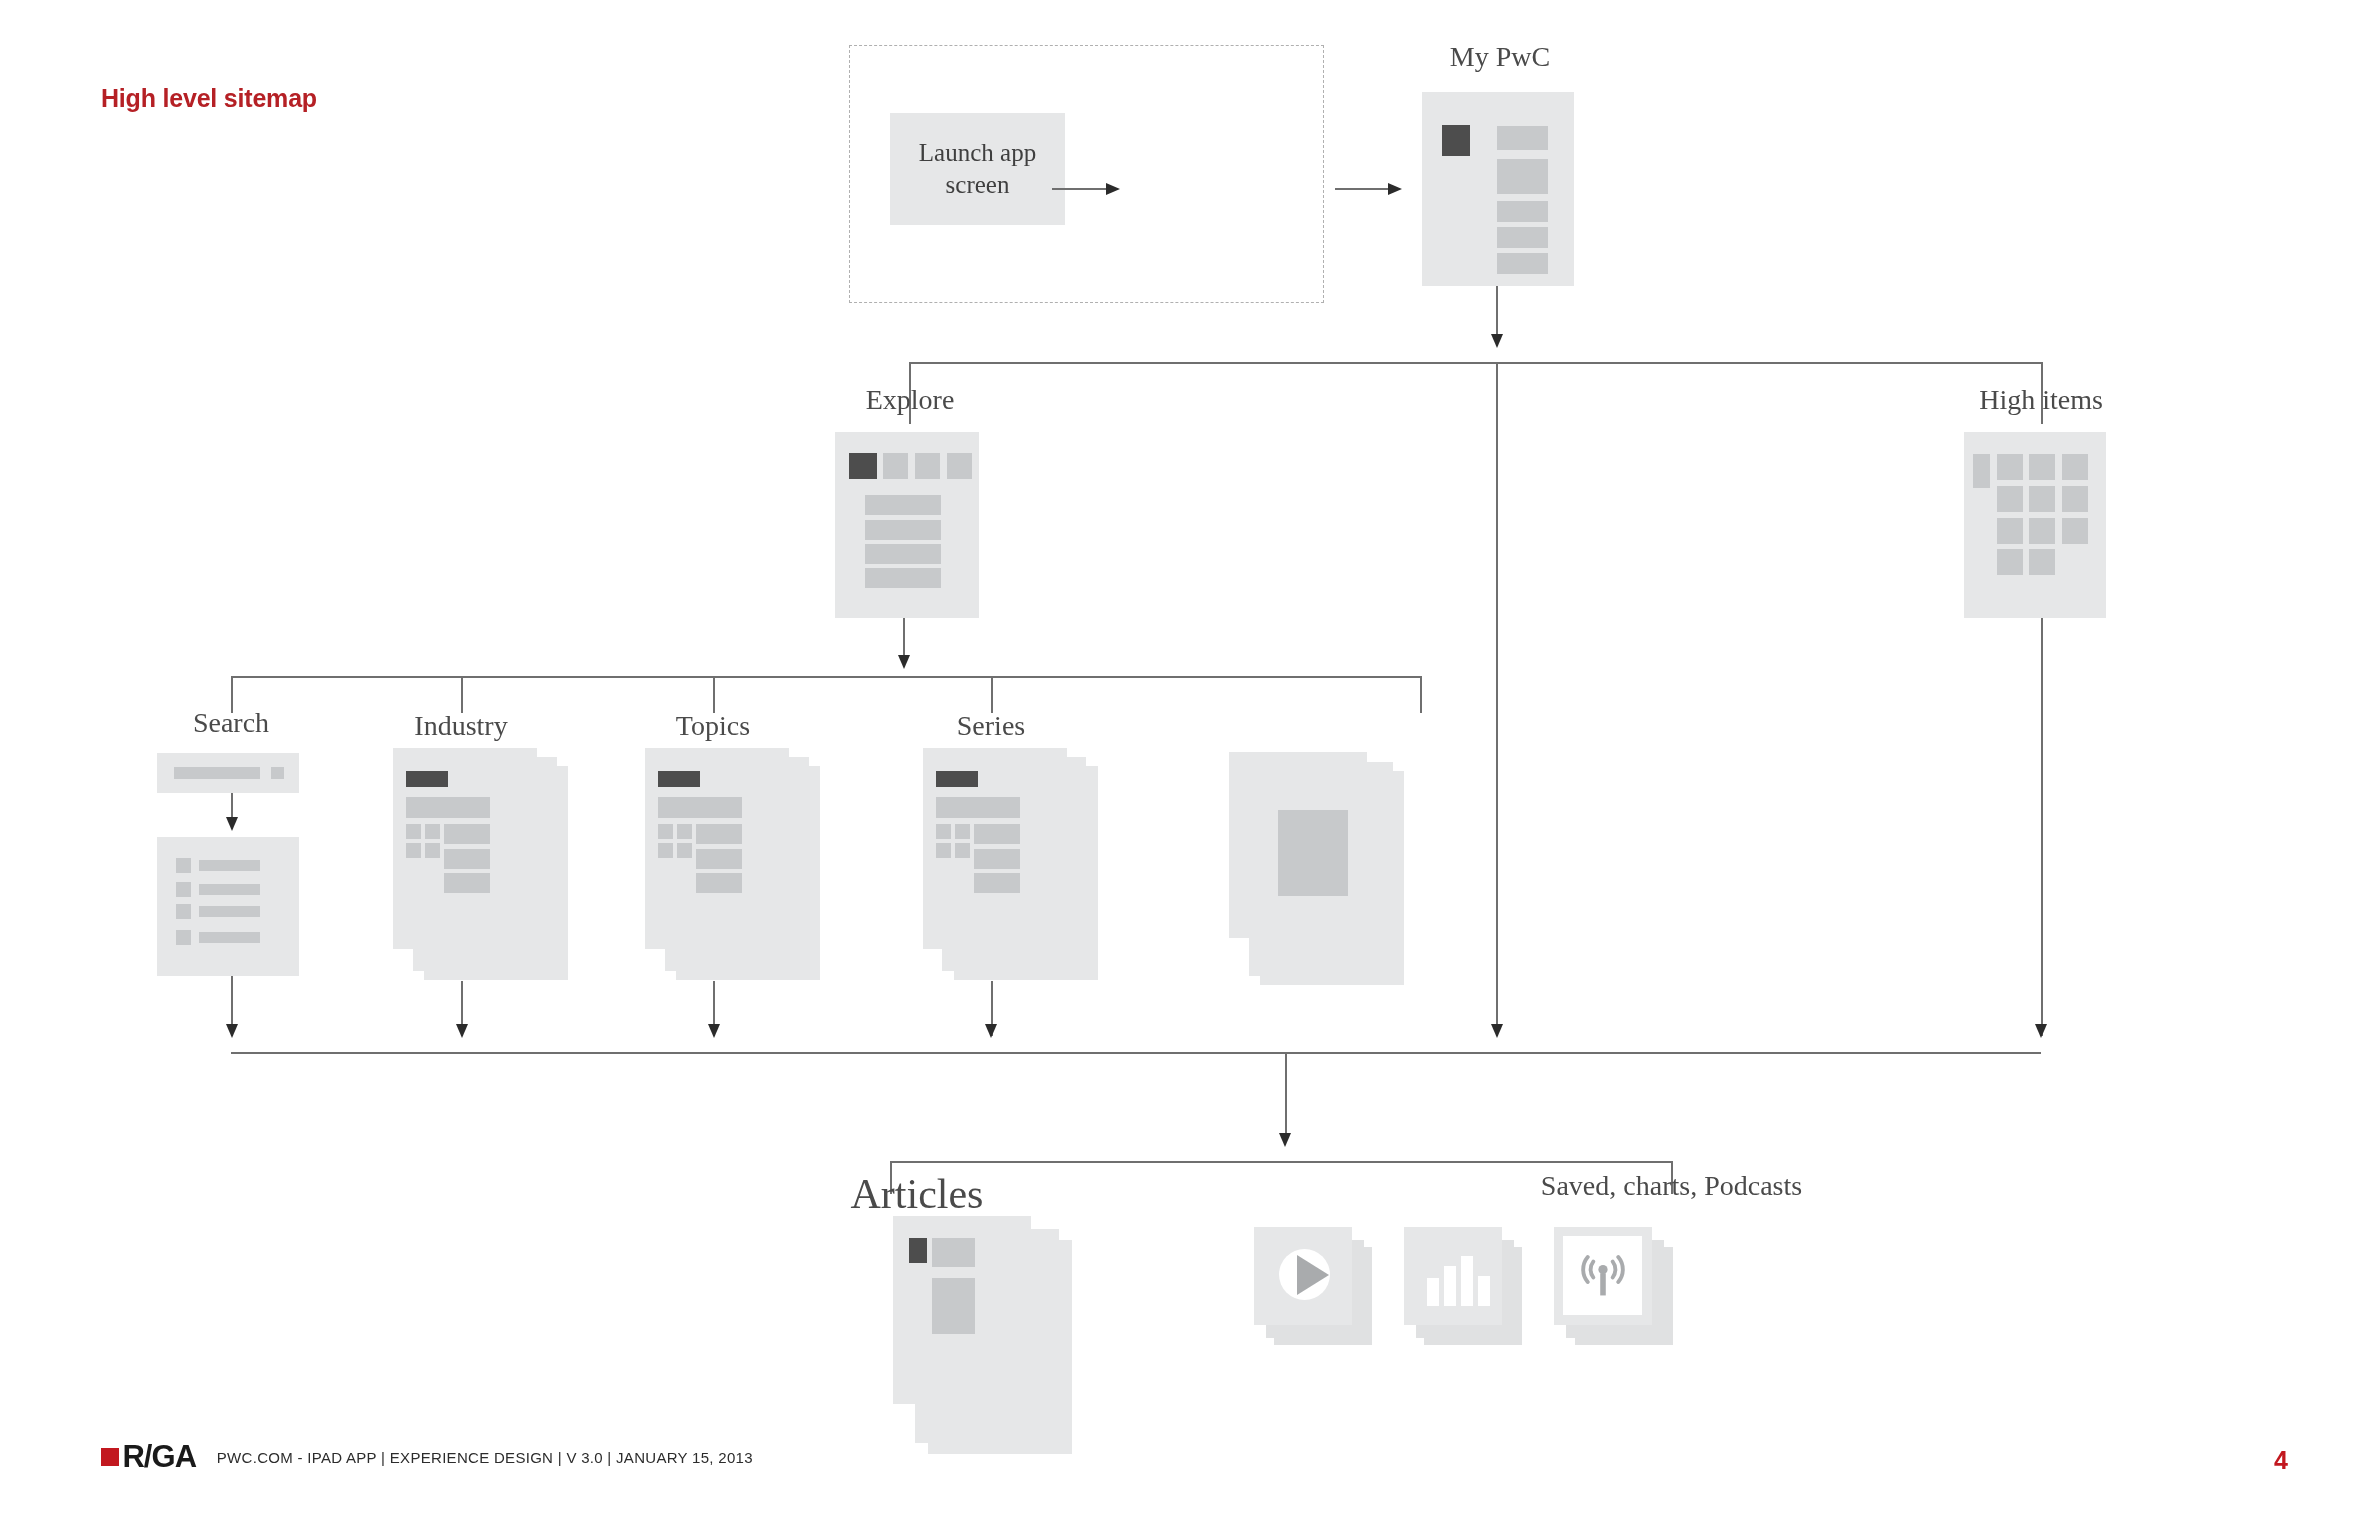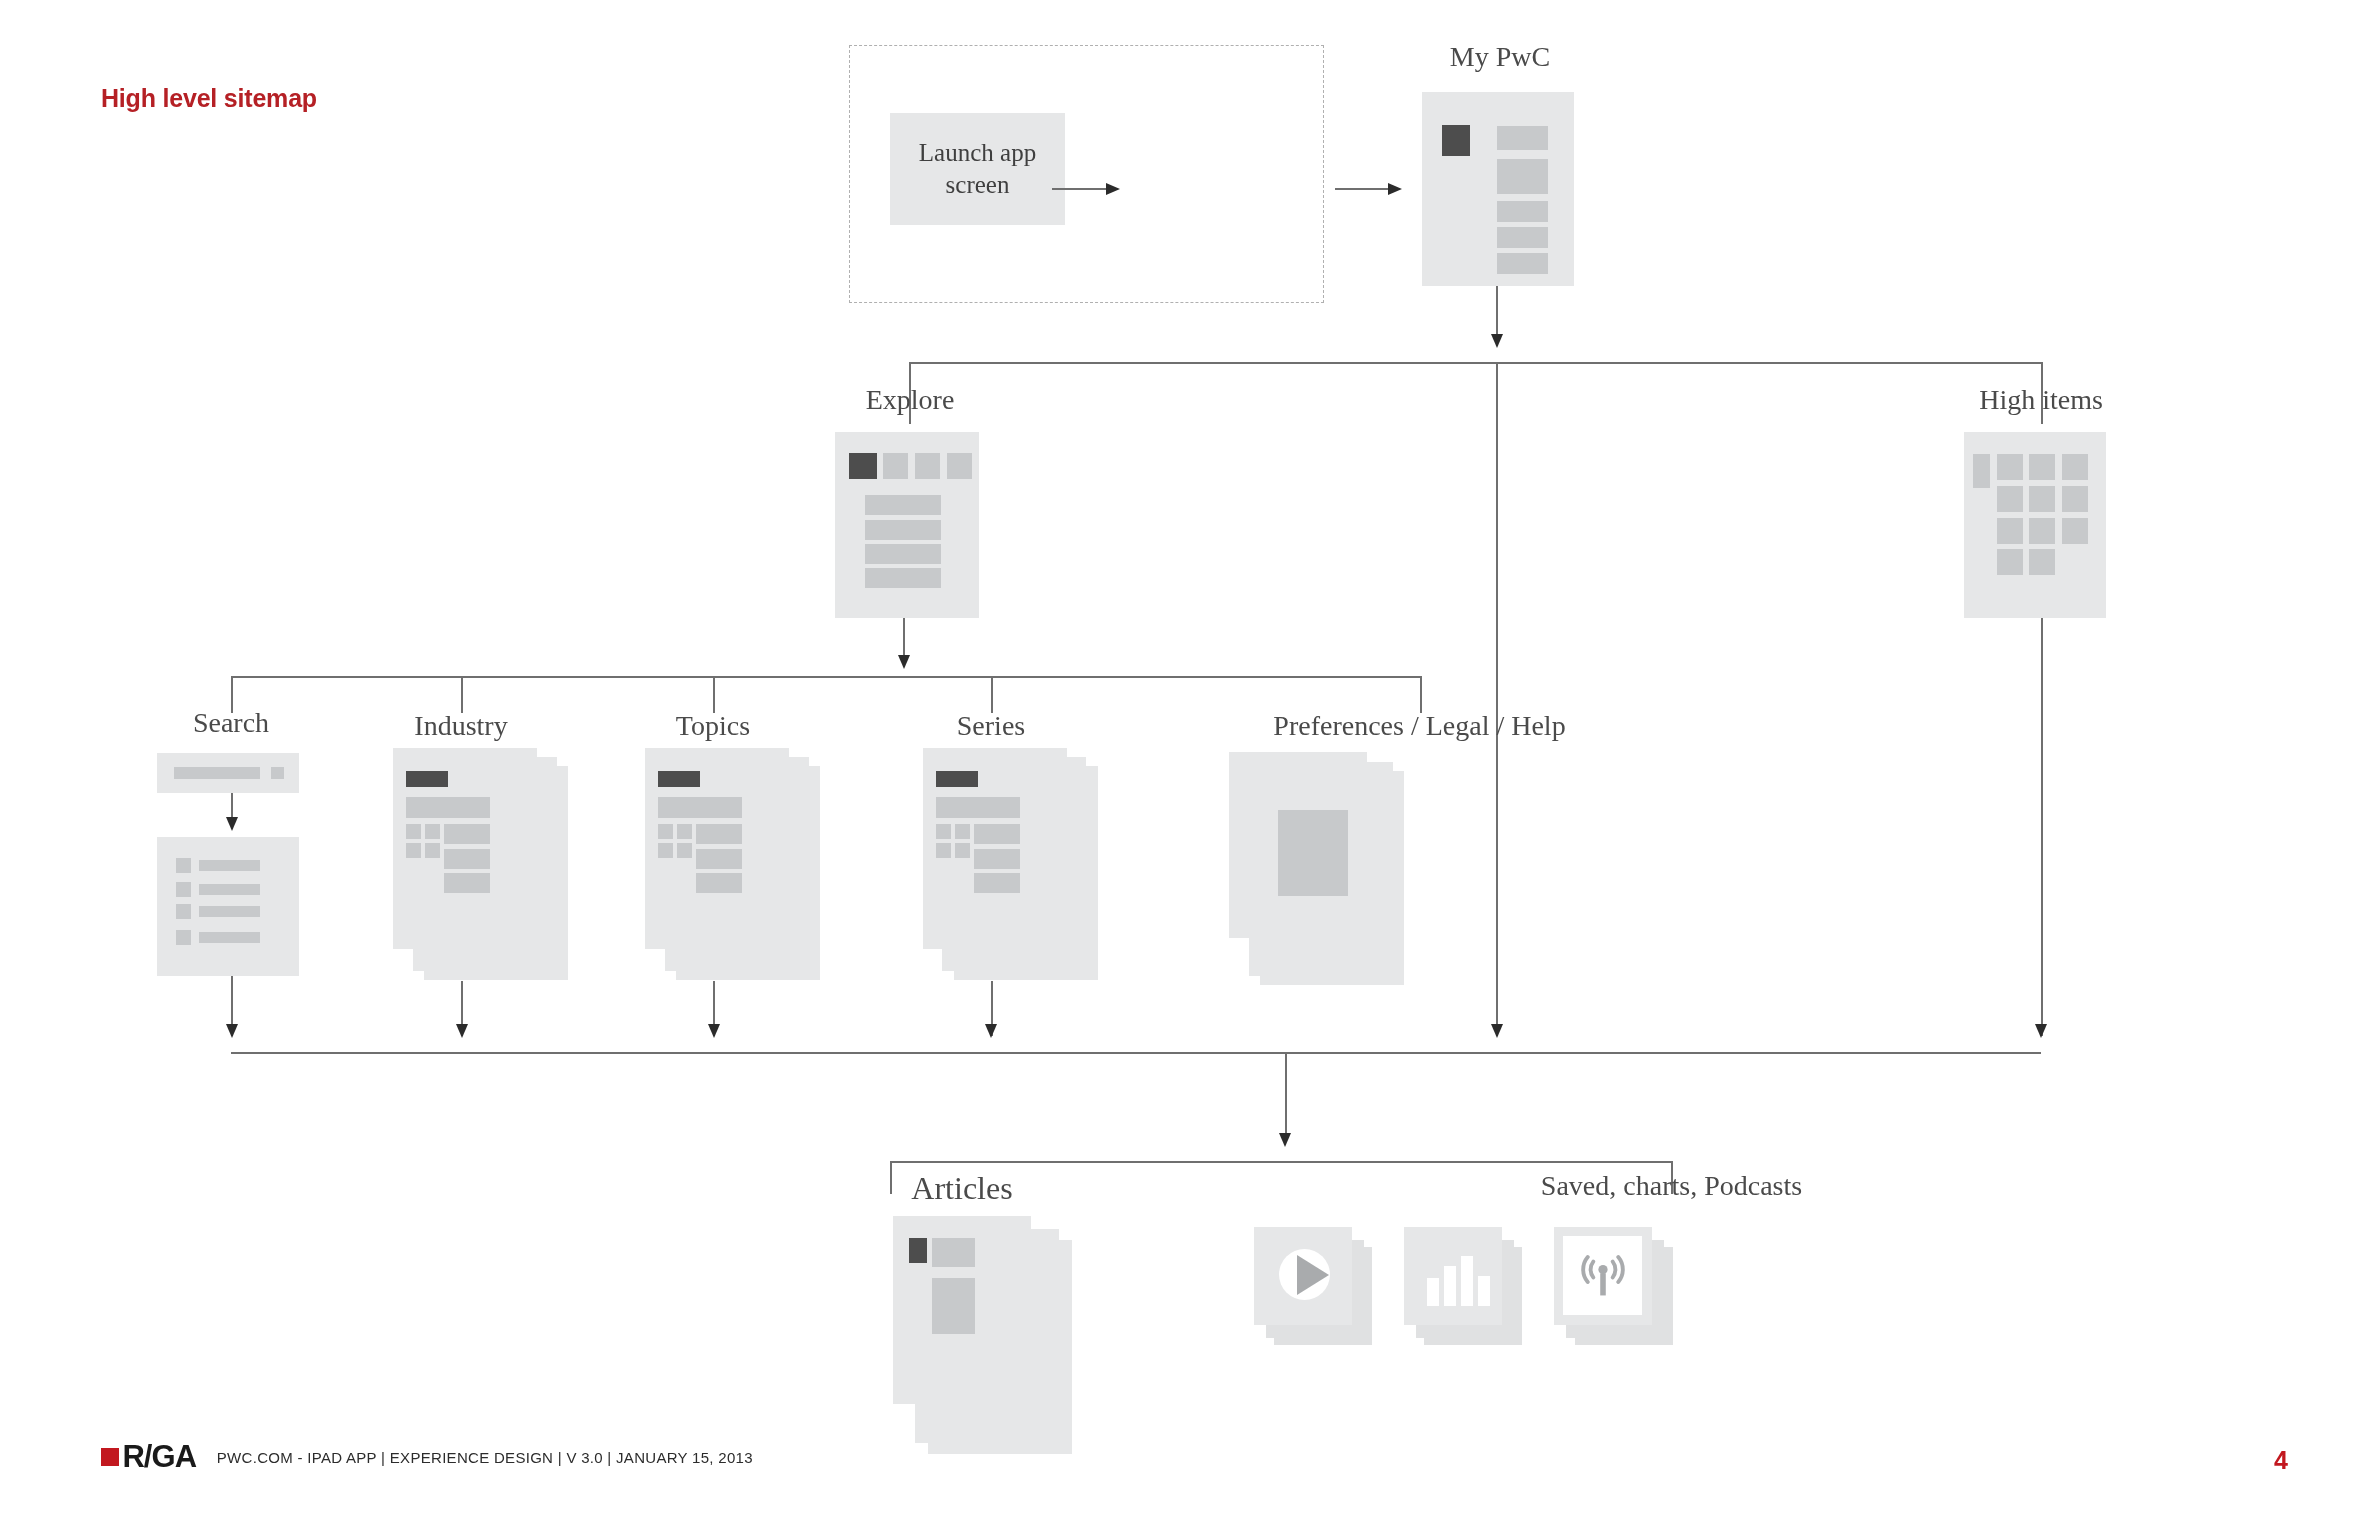--- a/index.html
+++ b/index.html
@@ -361,40 +361,39 @@
 
       <div class="blk" style="left:51px; top:76px; width:46px; height:19.6px;"></div>
       <div class="blk" style="left:51px; top:101px; width:46px; height:19.6px;"></div>
       <div class="blk" style="left:51px; top:125px; width:46px; height:19.6px;"></div>
     </div>
   </div>
 
   <div class="vline" style="left:991px; top:981px; width:1.9px; height:55px;"></div>
   <div class="arrow-down" style="left:985px; top:1024px;"></div>
 
-  <div class="node-label" style="left:1168px; top:710px; width:503px;">Preferences / Legal / Help</div>
 
   <div>
     <div class="wf-stack-shadow" style="left:1260px; top:771px; width:144px; height:214px;"></div>
     <div class="wf-stack-shadow" style="left:1249px; top:762px; width:144px; height:214px;"></div>
     <div class="wf" style="left:1229px; top:752px; width:138px; height:186px;">
       <div class="blk" style="left:49px; top:58px; width:70px; height:86px;"></div>
     </div>
   </div>
 
   <div class="hline" style="left:231px; top:1052px; width:1810px;"></div>
 
   <div class="vline" style="left:1285px; top:1052px; width:1.9px; height:90px;"></div>
   <div class="arrow-down" style="left:1279px; top:1133px;"></div>
 
   <div class="hline" style="left:890px; top:1161px; width:783px;"></div>
   <div class="vline" style="left:890px; top:1161px; width:1.9px; height:33px;"></div>
   <div class="vline" style="left:1671px; top:1161px; width:1.9px; height:33px;"></div>
 
-  <div class="node-label" style="left:813px; top:1170px; width:298px; font-size:32px;">Articles</div>
+  <div class="node-label" style="left:768px; top:1170px; width:298px; font-size:42px;">Articles</div>
 
   <div>
     <div class="wf-stack-shadow" style="left:928px; top:1240px; width:144px; height:214px;"></div>
     <div class="wf-stack-shadow" style="left:915px; top:1229px; width:144px; height:214px;"></div>
     <div class="wf" style="left:893px; top:1216px; width:138px; height:188px;">
       <div class="blk-dark" style="left:16px; top:22.4px; width:17.7px; height:25px;"></div>
       <div class="blk" style="left:39px; top:22.4px; width:43px; height:29px;"></div>
       <div class="blk" style="left:39px; top:62px; width:43px; height:56px;"></div>
     </div>
   </div>

